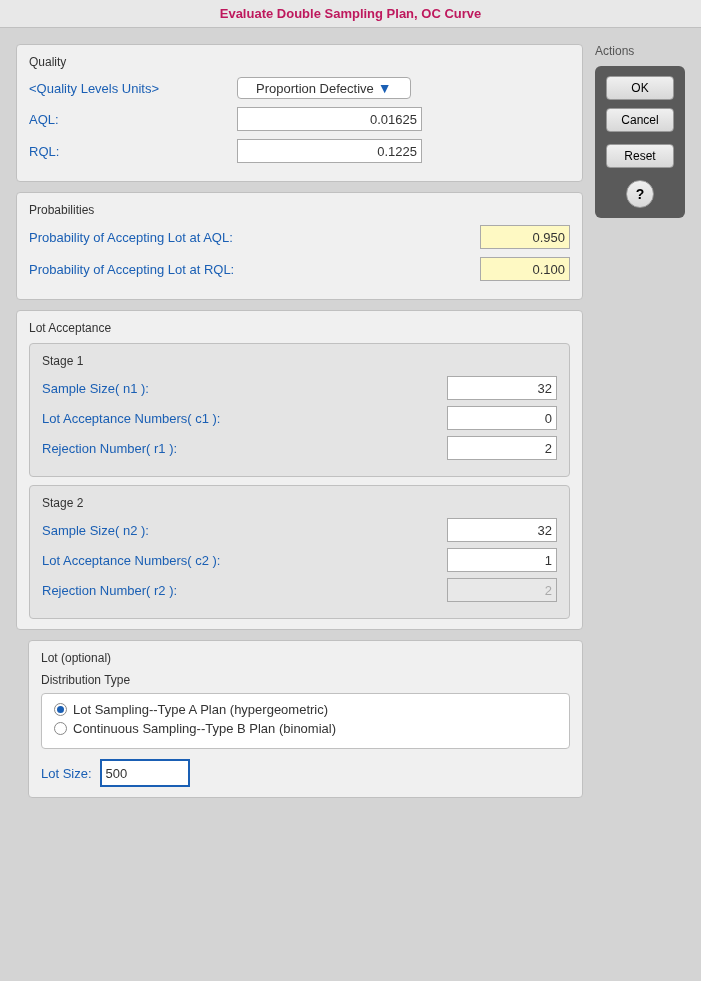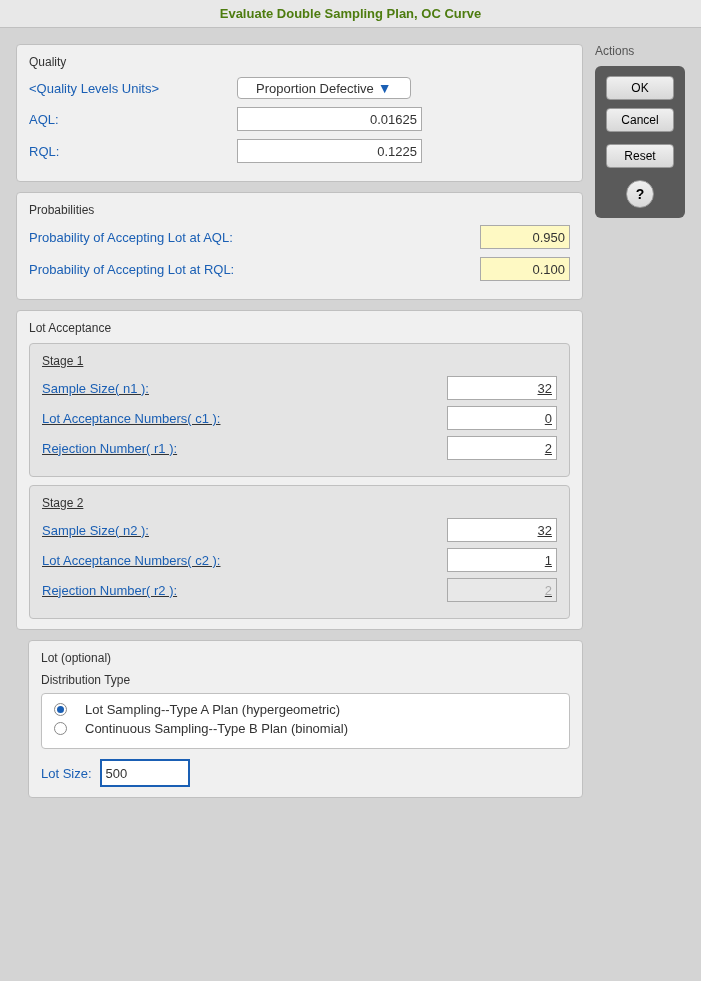--- a/index.html
+++ b/index.html
@@ -19,21 +19,21 @@
       background: #e8e8e8;
       border-bottom: 1px solid #c0c0c0;
       display: flex;
       align-items: center;
       justify-content: center;
     }
 
     .title-bar-text {
       font-size: 13px;
       font-weight: 600;
-      color: #4d7c0f;
+      color: #be185d;
     }
 
     .main-container {
       display: flex;
       flex-direction: row;
       padding: 16px;
       gap: 12px;
       height: calc(981px - 28px);
     }
 
@@ -185,21 +185,20 @@
       border-radius: 4px;
       padding: 10px 12px;
     }
 
     .stage-box {
       background: #e4e4e4;
       border: 1px solid #c0c0c0;
       border-radius: 4px;
       padding: 10px 12px;
       margin-top: 8px;
-      text-decoration: underline;
     }
 
     .stage-title {
       font-size: 12px;
       color: #333;
       margin-bottom: 8px;
     }
 
     .stage-row {
       display: flex;
@@ -242,21 +241,21 @@
       border: 1px solid #c0c0c0;
       border-radius: 4px;
       padding: 8px 12px;
       margin-top: 6px;
       margin-bottom: 10px;
     }
 
     .radio-row {
       display: flex;
       align-items: center;
-      gap: 18px;
+      gap: 6px;
       margin-bottom: 4px;
       font-size: 13px;
       color: #333;
     }
 
     .radio-btn {
       width: 13px;
       height: 13px;
       border-radius: 50%;
       border: 1px solid #888;

